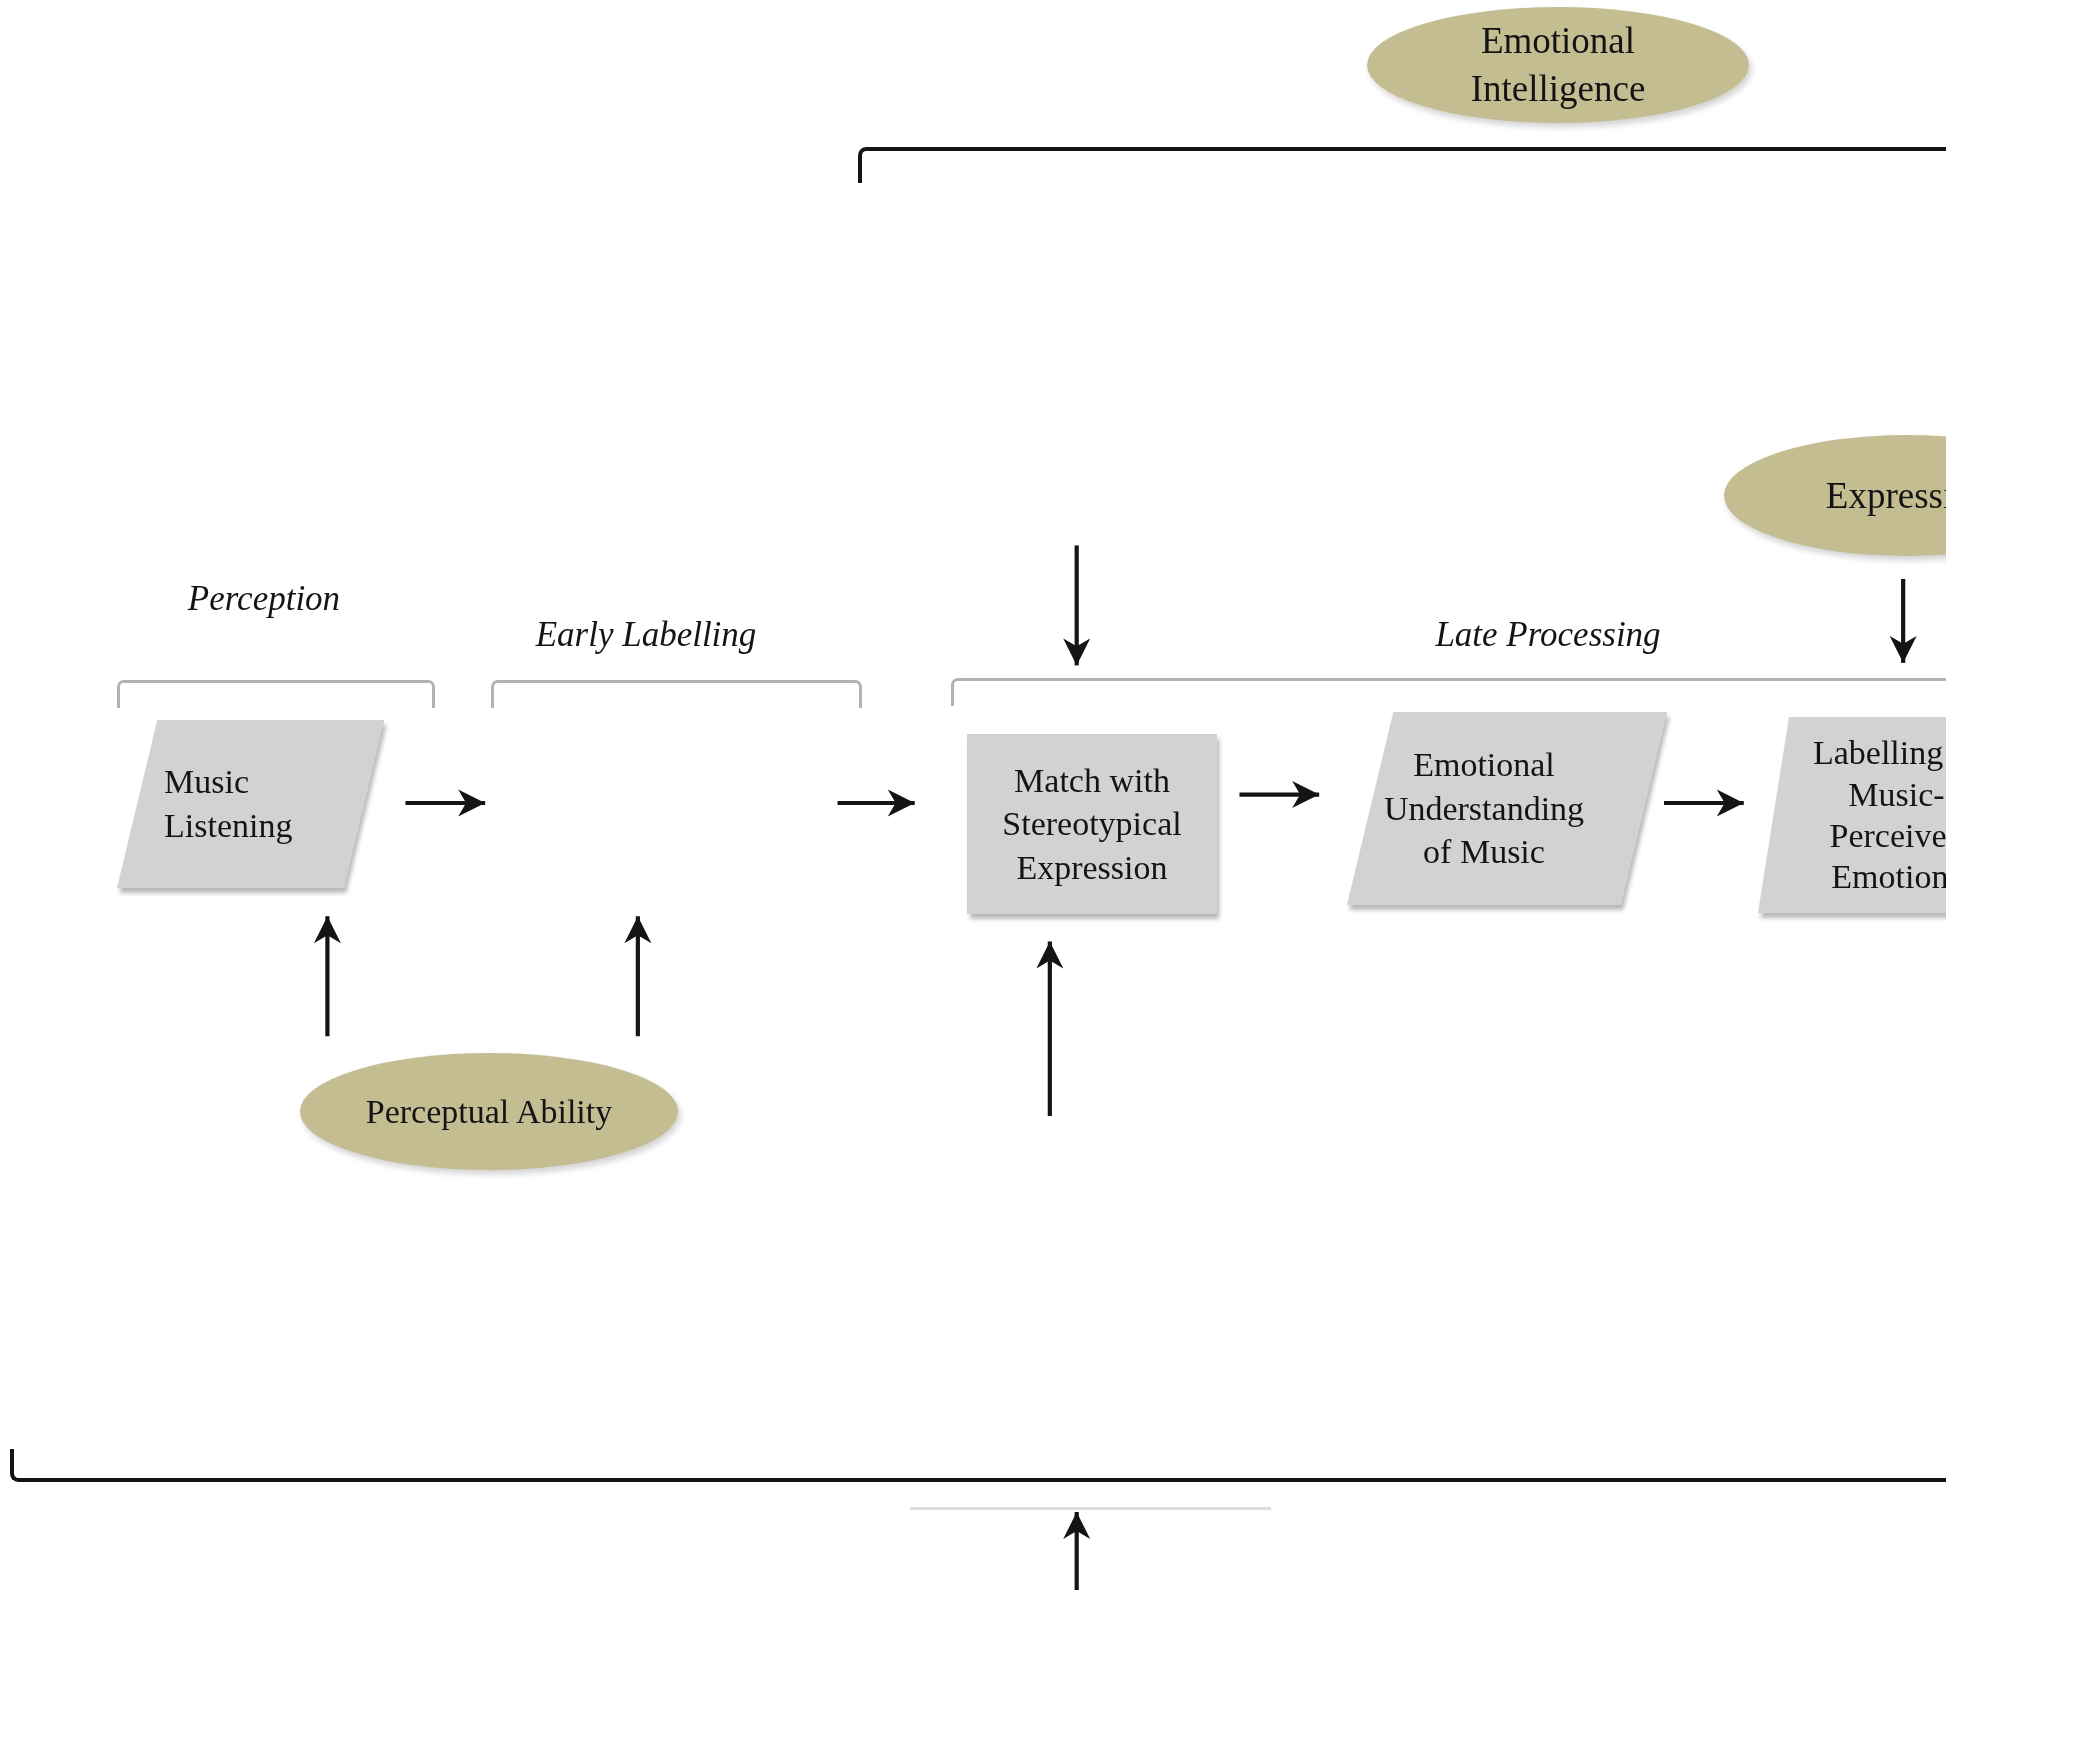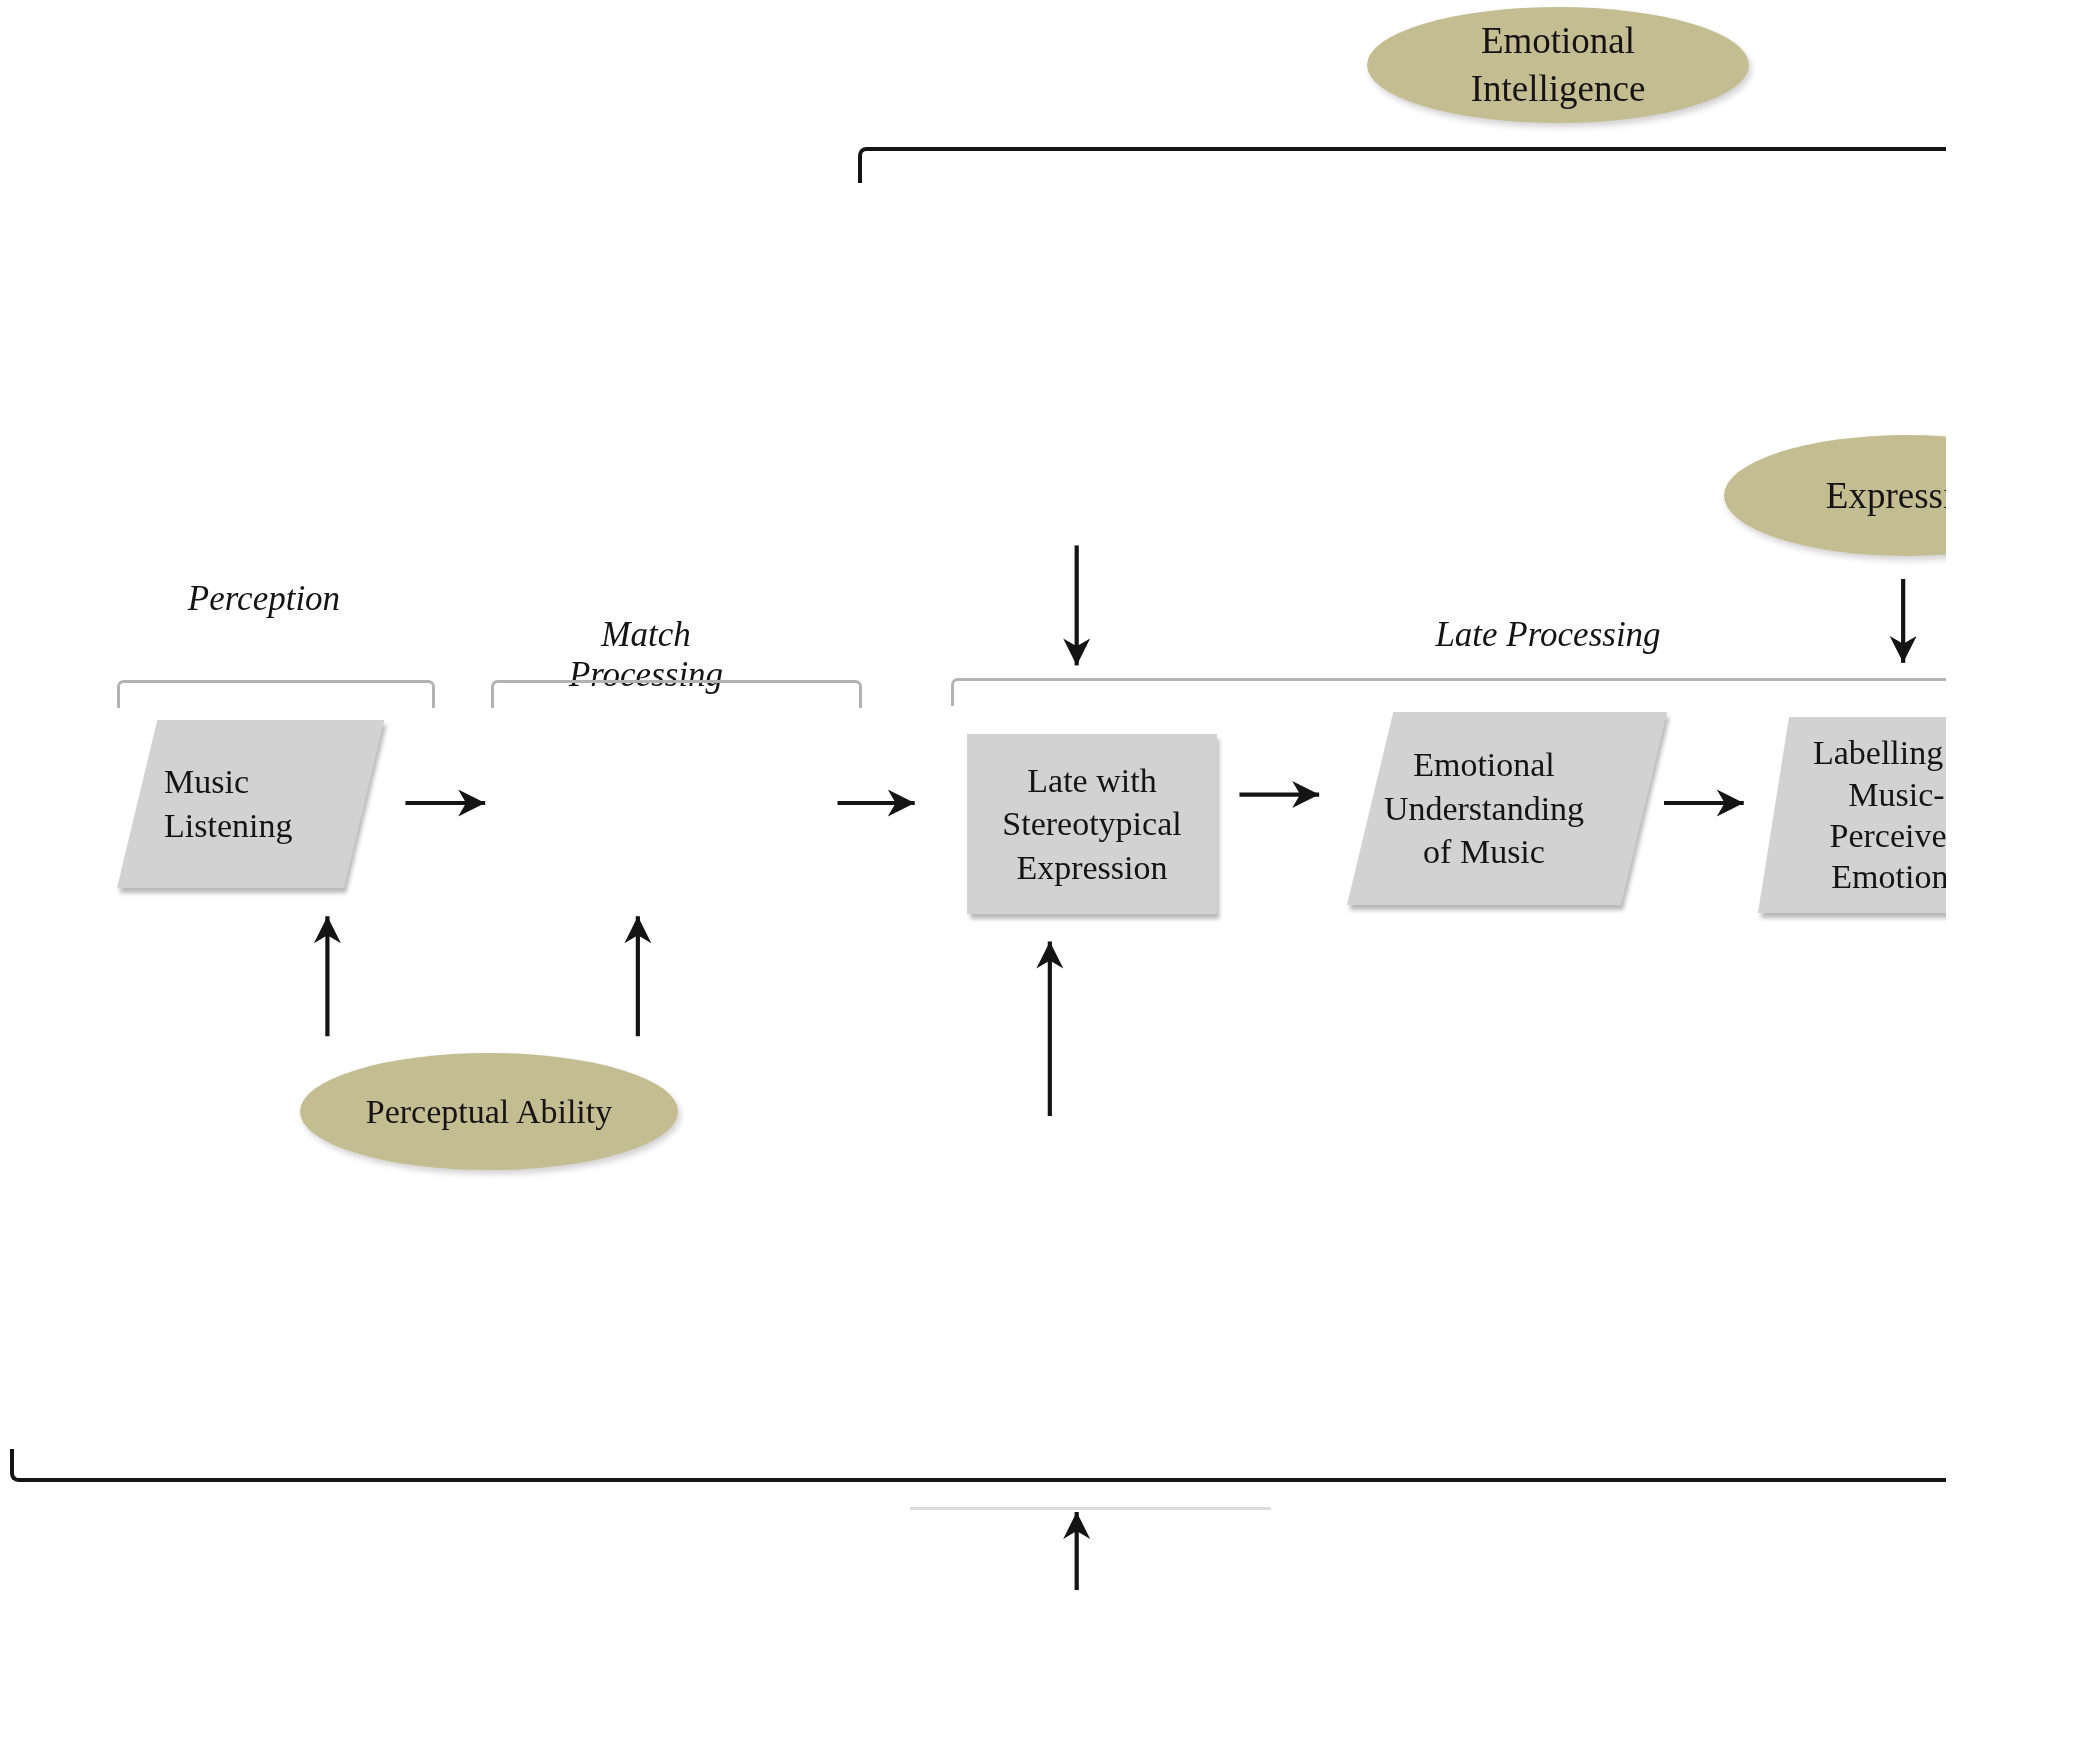--- a/index.html
+++ b/index.html
@@ -88,37 +88,37 @@
   </div>
 
   <div class="abs bracket-top-black" style="left:858px;top:147px;width:1223px;"></div>
 
 
   <div class="abs oval" style="left:1724px;top:435px;width:366px;height:121px;">
     <div class="txt">Expressive</div>
   </div>
 
   <div class="abs stage-label" style="left:138px;top:579px;width:252px;">Perception</div>
-  <div class="abs stage-label" style="left:520px;top:615px;width:252px;">Match Processing</div>
+  <div class="abs stage-label" style="left:520px;top:615px;width:252px;">Early Labelling</div>
   <div class="abs stage-label" style="left:1422px;top:615px;width:252px;">Late Processing</div>
 
   <div class="abs bracket-top-gray" style="left:117px;top:680px;width:312px;"></div>
   <div class="abs bracket-top-gray" style="left:491px;top:680px;width:365px;"></div>
   <div class="abs bracket-top-gray" style="left:951px;top:678px;width:1134px;"></div>
 
   <div class="abs proc para left-text" style="left:117px;top:720px;width:227px;height:168px;">
     <div class="unskew">
       <div class="txt">Music
 Listening</div>
     </div>
   </div>
 
 
   <div class="abs proc" style="left:967px;top:734px;width:250px;height:180px;">
-    <div class="txt">Late with
+    <div class="txt">Match with
 Stereotypical
 Expression</div>
   </div>
 
   <div class="abs proc para" style="left:1347px;top:712px;width:274px;height:193px;">
     <div class="unskew">
       <div class="txt">Emotional
 Understanding
 of Music</div>
     </div>

